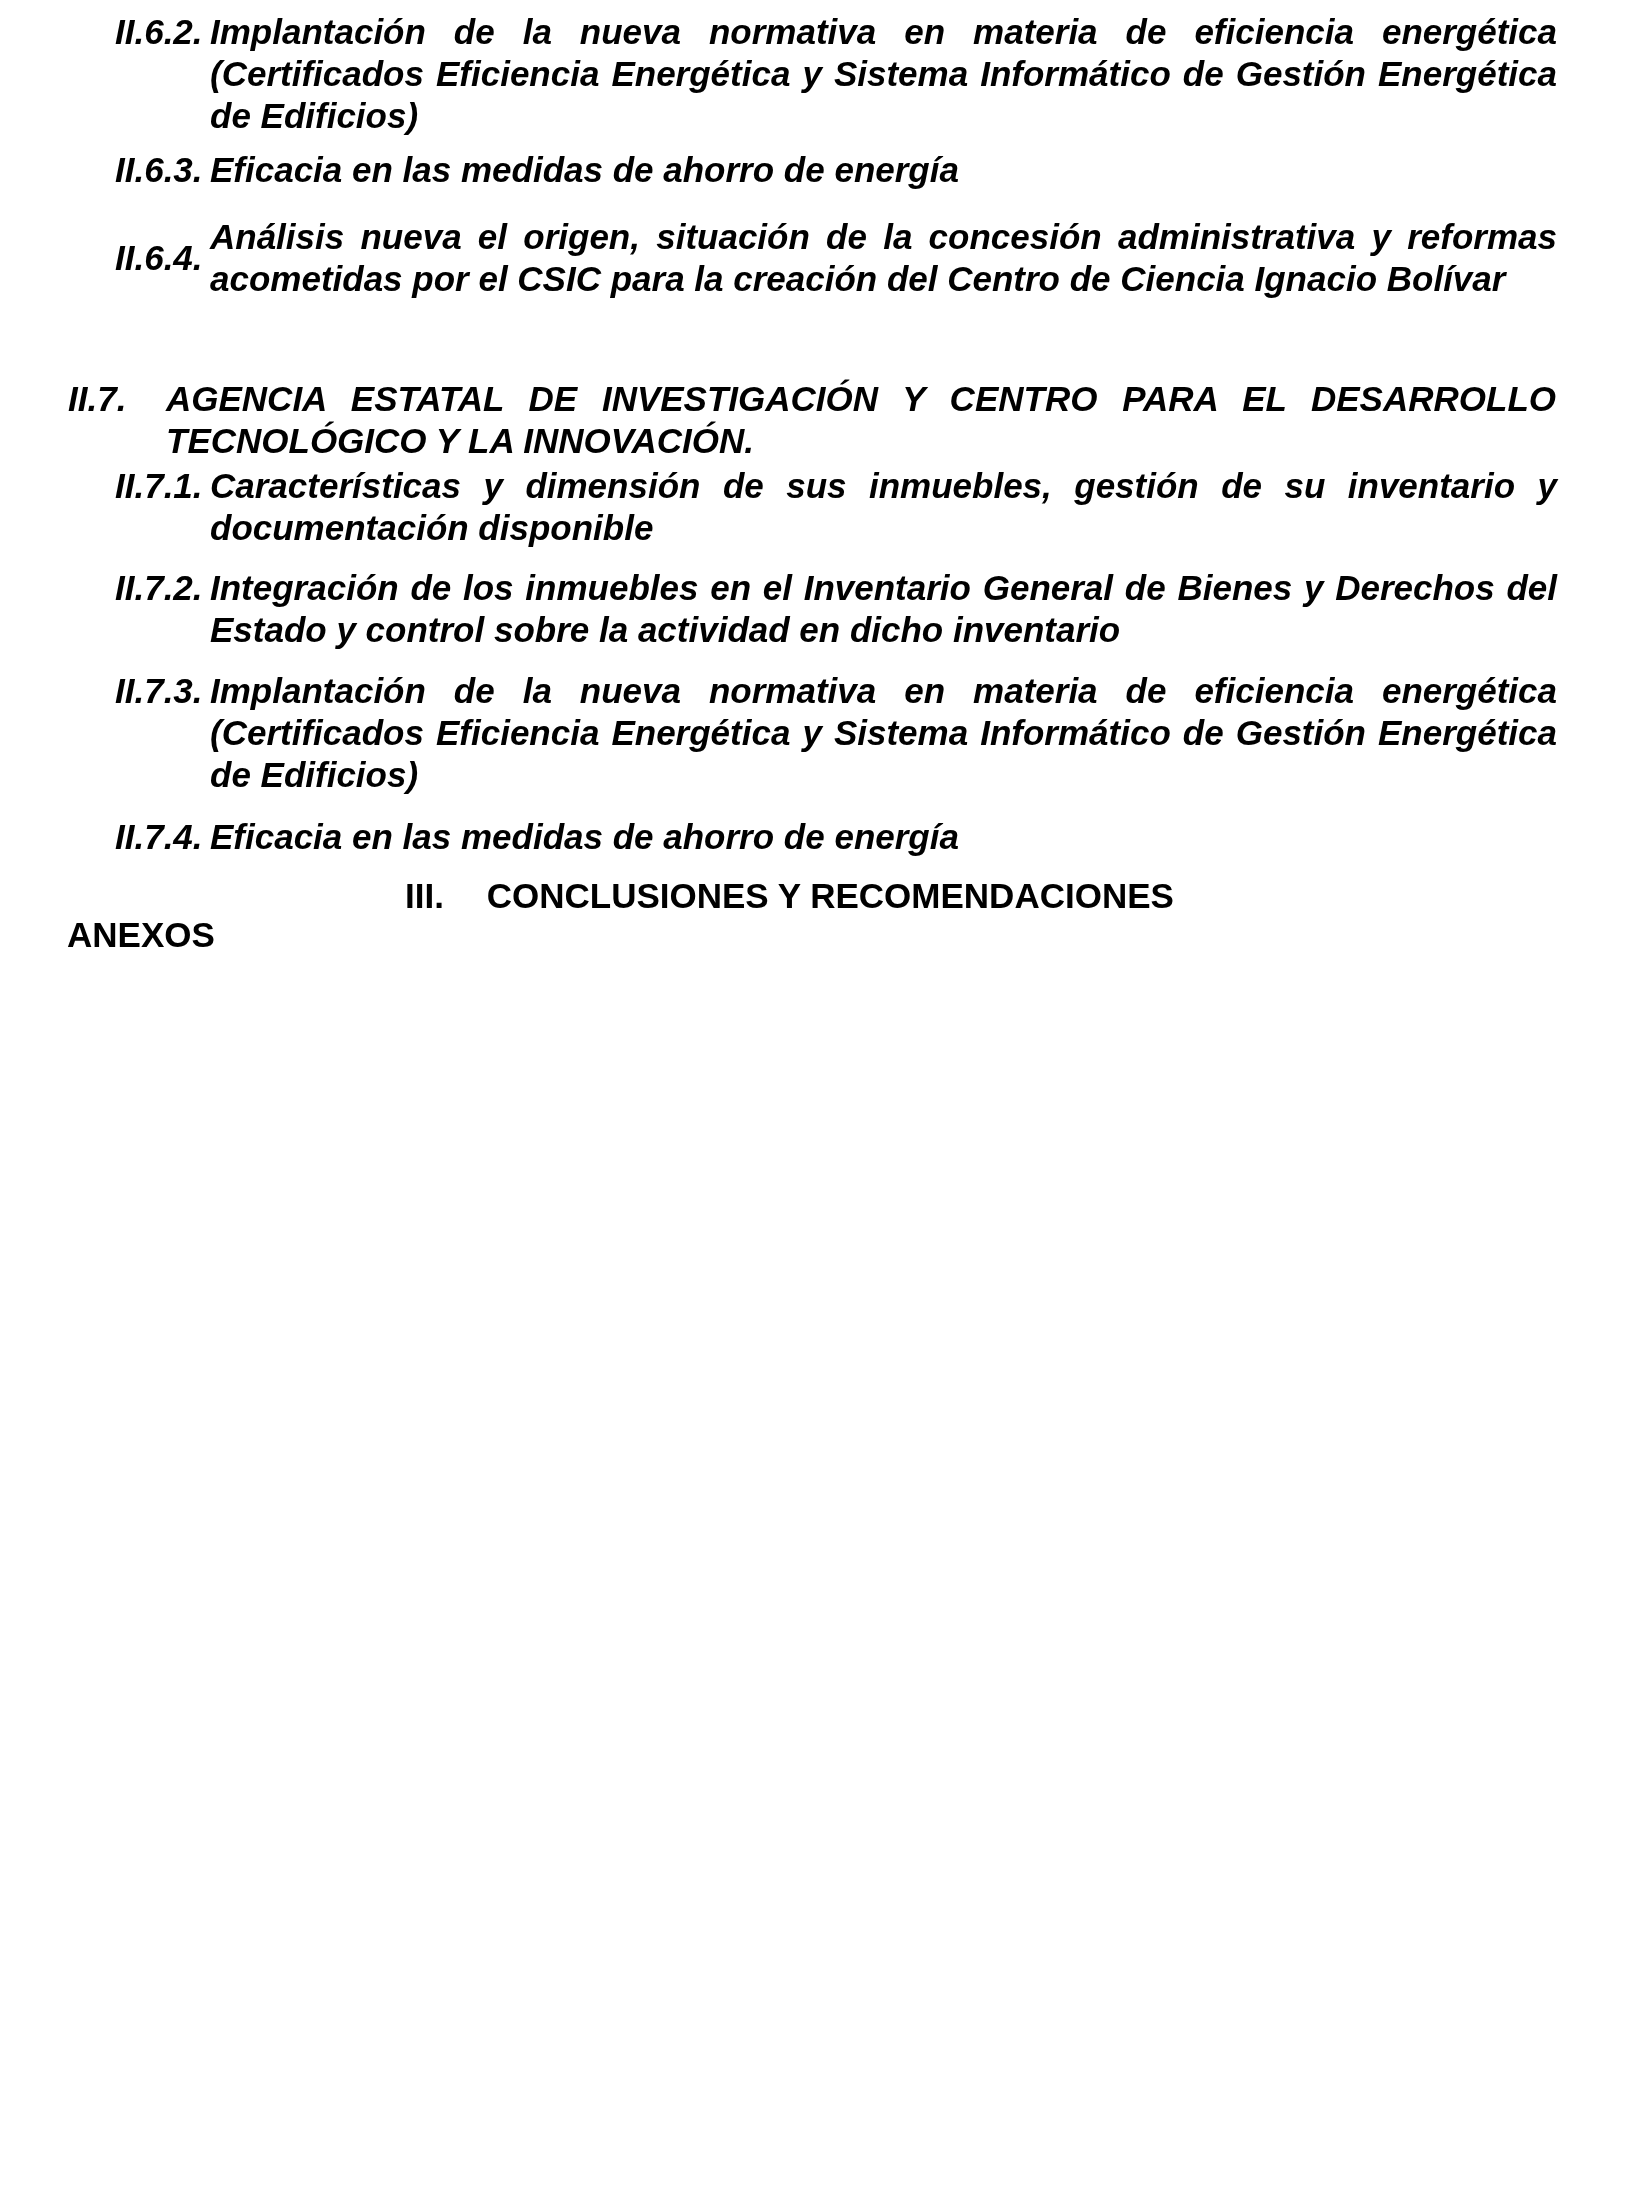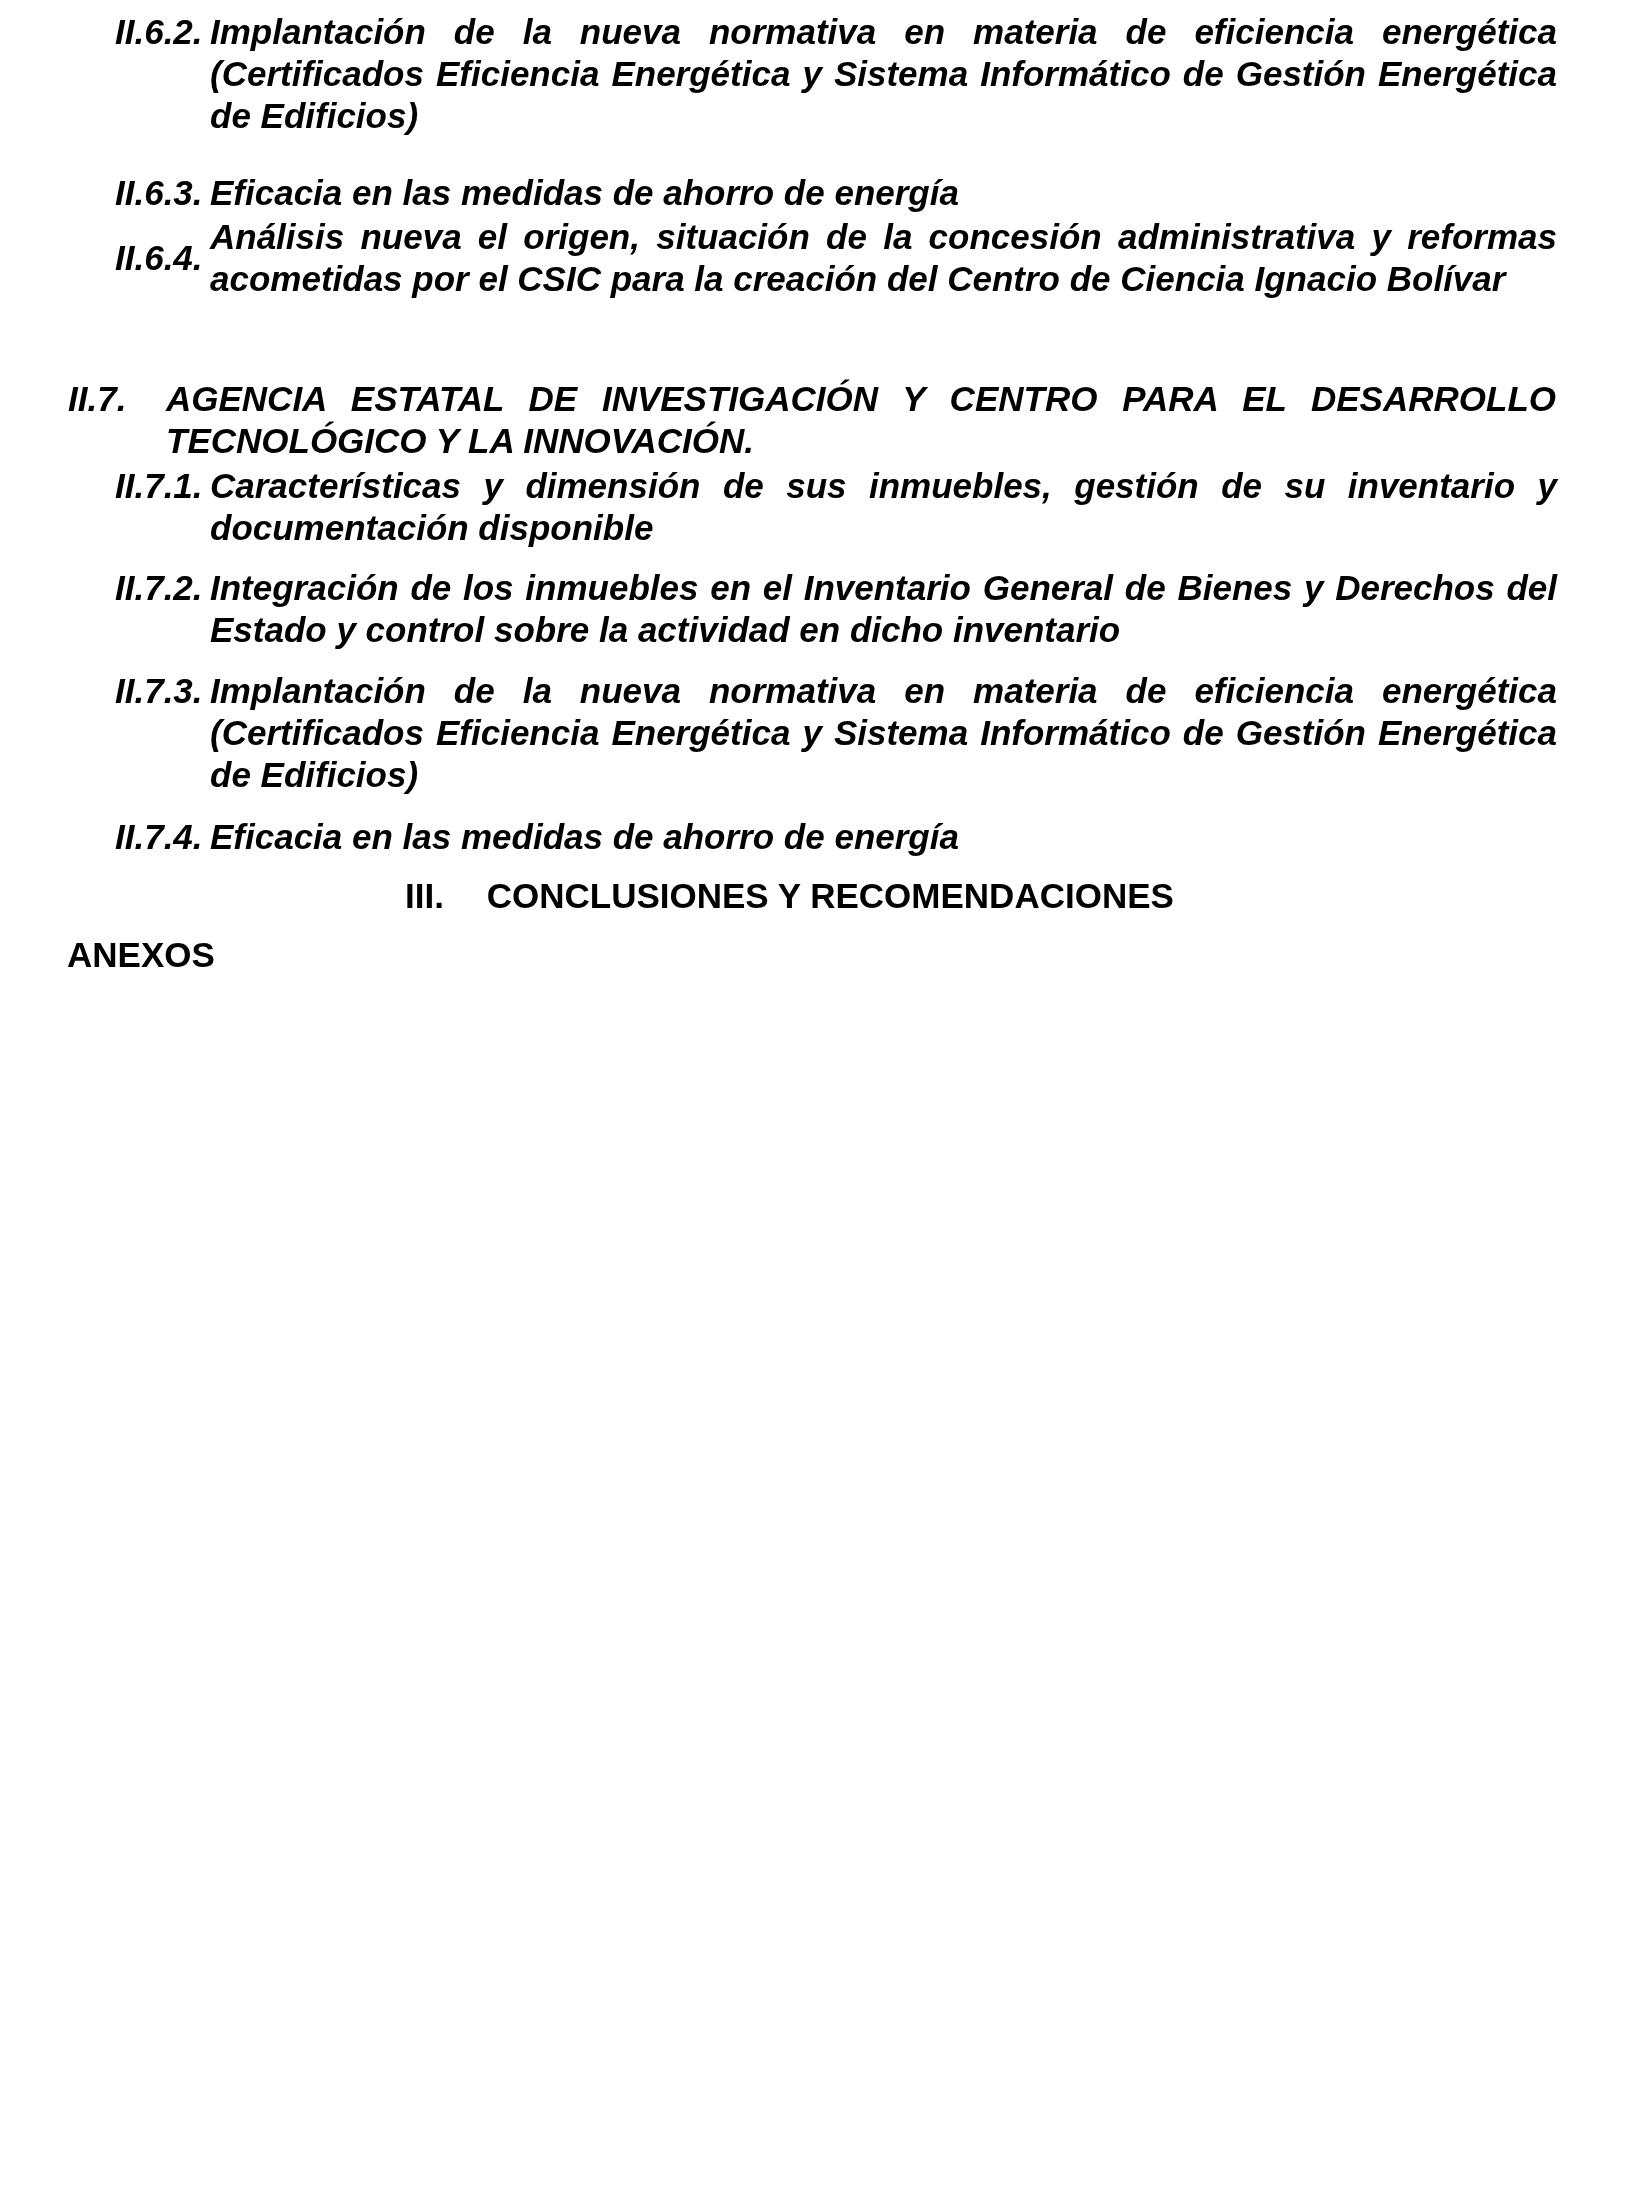--- a/index.html
+++ b/index.html
@@ -73,21 +73,21 @@
 </head>
 <body>
 
 <div class="toc">
 
   <div class="entry sub" style="top:11.2px;">
     <span class="num">II.6.2.</span>
     <span class="text">Implantación de la nueva normativa en materia de eficiencia energética (Certificados Eficiencia Energética y Sistema Informático de Gestión Energética de Edificios)</span>
   </div>
 
-  <div class="entry sub" style="top:172px;">
+  <div class="entry sub" style="top:149px;">
     <span class="num">II.6.3.</span>
     <span class="text">Eficacia en las medidas de ahorro de energía</span>
   </div>
 
   <div class="entry sub" style="top:216px;align-items:center;">
     <span class="num">II.6.4.</span>
     <span class="text">Análisis nueva el origen, situación de la concesión administrativa y reformas acometidas por el CSIC para la creación del Centro de Ciencia Ignacio Bolívar</span>
   </div>
 
   <div class="entry sec" style="top:378px;">
@@ -113,16 +113,16 @@
   <div class="entry sub" style="top:816px;">
     <span class="num">II.7.4.</span>
     <span class="text">Eficacia en las medidas de ahorro de energía</span>
   </div>
 
   <div class="chapter" style="top:875px;">
     <span class="num">III.</span>
     <span class="text">CONCLUSIONES Y RECOMENDACIONES</span>
   </div>
 
-  <div class="annex" style="top:934px;text-align:right;">ANEXOS</div>
+  <div class="annex" style="top:914px;text-align:right;">ANEXOS</div>
 
 </div>
 
 
 </body></html>

